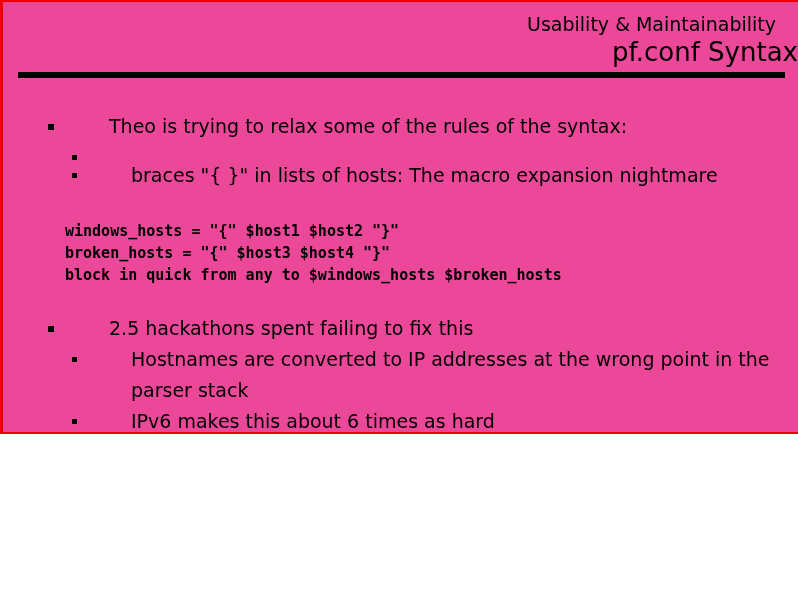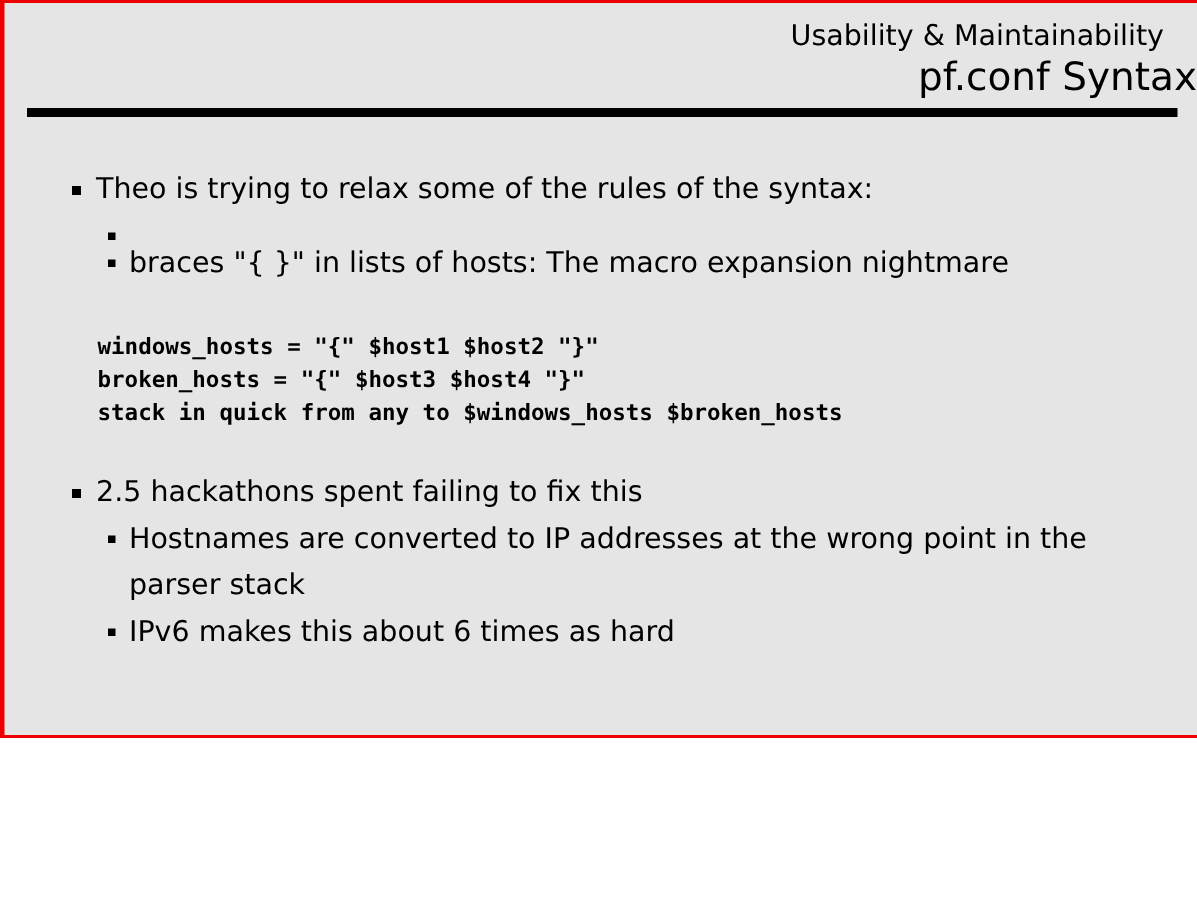--- a/index.html
+++ b/index.html
@@ -1,21 +1,21 @@
 <!DOCTYPE html>
 <html><head>
 <meta charset="utf-8">
 <style>
   * { margin: 0; padding: 0; box-sizing: border-box; }
   html, body { background: #ffffff; }
   .slide {
     position: relative;
     width: 798px;
-    height: 492px;
-    background: #e5e5e5;
+    height: 434px;
+    background: #ec4899;
     border-top: 2px solid #ee0000;
     border-left: 3px solid #ee0000;
     border-bottom: 2px solid #ee0000;
     overflow: hidden;
     font-family: "DejaVu Sans", sans-serif;
     color: #000000;
   }
   .header {
     padding-top: 10px;
     padding-right: 22px;
@@ -36,21 +36,21 @@
     margin-right: 13px;
     margin-top: 4px;
     height: 6px;
     background: #000000;
   }
   .body {
     padding-top: 33px;
     font-size: 19px;
     line-height: 31px;
   }
-  .row { display: flex; align-items: flex-start; }
+  .row { display: flex; align-items: flex-start; gap: 45px; }
   .b1-marker {
     flex: 0 0 auto;
     width: 6px; height: 6px;
     background: #000000;
     margin-left: 45px;
     margin-right: 10px;
     margin-top: 13px;
   }
   .b2-marker {
     flex: 0 0 auto;
@@ -95,21 +95,21 @@
     </div>
 
     <div class="row">
       <span class="b2-marker"></span>
       <span class="b2-text">braces "{ }" in lists of hosts: The macro expansion nightmare</span>
     </div>
 
     <div class="code">
       <div>windows_hosts = "{" $host1 $host2 "}"</div>
       <div>broken_hosts = "{" $host3 $host4 "}"</div>
-      <div>stack in quick from any to $windows_hosts $broken_hosts</div>
+      <div>block in quick from any to $windows_hosts $broken_hosts</div>
     </div>
 
     <div class="row">
       <span class="b1-marker"></span>
       <span>2.5 hackathons spent failing to fix this</span>
     </div>
 
     <div class="row">
       <span class="b2-marker"></span>
       <span class="b2-text">Hostnames are converted to IP addresses at the wrong point in the parser stack</span>

